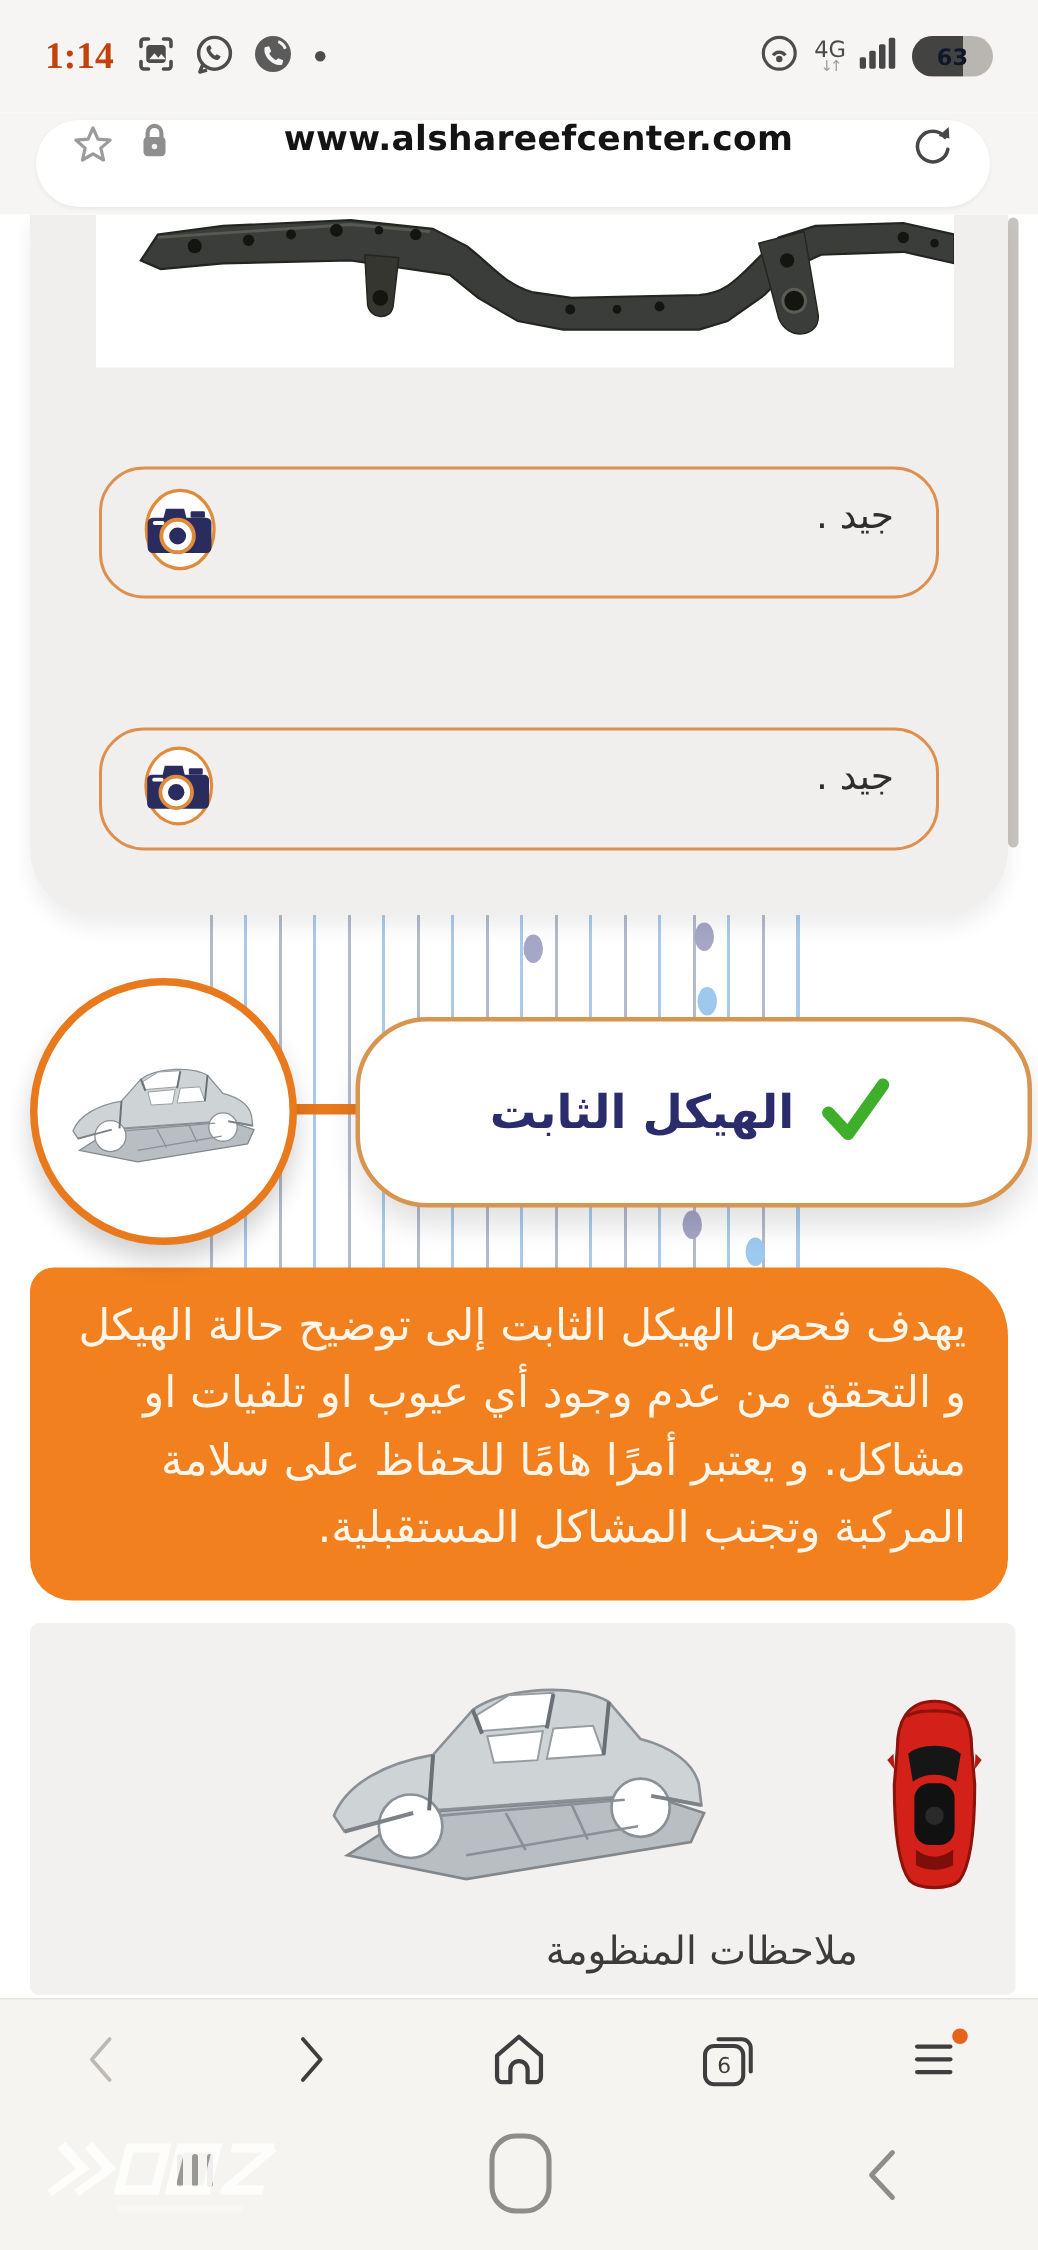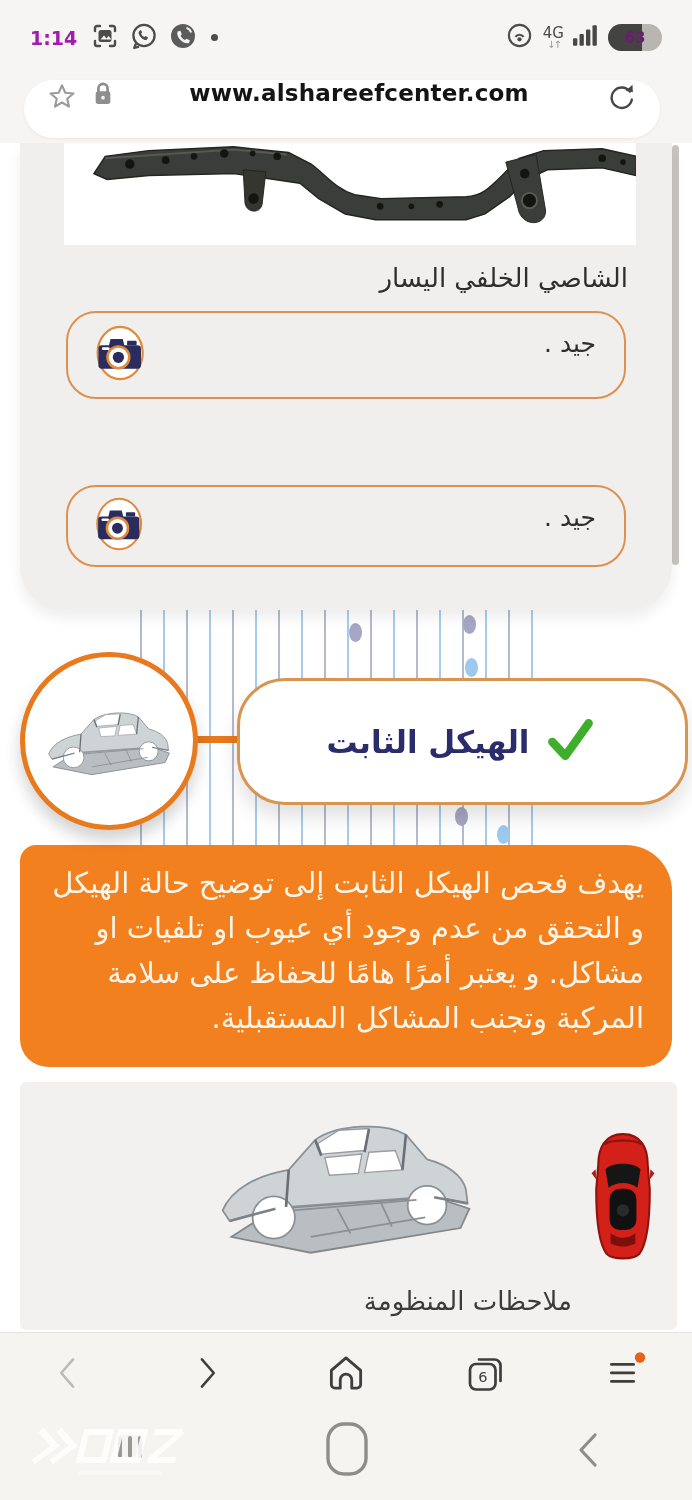--- a/index.html
+++ b/index.html
@@ -4,29 +4,29 @@
 <style>
   html,body{margin:0;padding:0;}
   body{width:692px;height:1500px;position:relative;background:#ffffff;
        font-family:"DejaVu Sans", sans-serif;overflow:hidden;}
 
   
   .statusbar{position:absolute;left:0;top:0;width:692px;height:75px;background:#f6f5f3;
              display:flex;align-items:center;justify-content:space-between;padding:0 30px;box-sizing:border-box;}
   .sb-left{display:flex;align-items:center;gap:9px;}
   .sb-right{display:flex;align-items:center;gap:9px;}
-  .sb-time{font-size:19px;font-weight:600;color:#a21caf;margin-right:4px;}
+  .sb-time{font-size:25px;font-weight:600;color:#c2410c;margin-right:4px;font-family:Liberation Serif, serif;}
   .sb-dot{width:7px;height:7px;border-radius:50%;background:#4c4c4c;margin-left:4px;}
   .fourg-wrap{display:flex;flex-direction:column;align-items:center;line-height:1;}
   .fourg{font-size:15px;font-weight:400;color:#4a4a4a;}
   .fourg-arrows{font-size:10px;color:#9a9a9a;letter-spacing:-2px;margin-top:-1px;}
   .bat{width:54px;height:27px;border-radius:14px;background:#b9b6b1;position:relative;overflow:hidden;}
   .bat-fill{position:absolute;left:0;top:0;bottom:0;width:63%;background:#434341;}
   .bat-label{position:absolute;inset:0;display:flex;align-items:center;justify-content:center;
-             color:#701a75;font-size:15px;font-weight:700;}
+             color:#0f172a;font-size:15px;font-weight:700;}
 
   
   .urlrow{position:absolute;left:0;top:75px;width:692px;height:68px;background:#f6f5f3;}
   .urlbar{position:absolute;left:24px;top:5px;width:636px;height:58px;background:#ffffff;border-radius:30px;
           box-shadow:0 1px 3px rgba(0,0,0,.06);display:flex;align-items:flex-start;padding:0 22px;box-sizing:border-box;}
   .url-text{flex:1;text-align:center;font-size:23px;font-weight:700;color:#141414;letter-spacing:.2px;}
 
   
   .content{position:absolute;left:0;top:143px;width:692px;height:1189px;background:#ffffff;overflow:hidden;}
 
@@ -199,21 +199,20 @@
         <path d="M160,30 L184,32 L180,66 C178,76 164,75 162,65 Z" fill="#34362f" stroke="#23251f"></path>
         <circle cx="171" cy="60" r="5.5" fill="#141511"></circle>
         <path d="M438,22 L470,14 L480,72 C481,88 458,90 452,74 Z" fill="#3a3d39" stroke="#23251f"></path>
         <circle cx="458" cy="34" r="5" fill="#141511"></circle>
         <circle cx="463" cy="62" r="8" fill="#141511" stroke="#5a5d56" stroke-width="2"></circle>
         <circle cx="540" cy="18" r="4" fill="#141511"></circle>
           <circle cx="562" cy="22" r="3" fill="#141511"></circle>
       </svg>
     </div>
 
-    <div class="field-label" style="top:120px;">الشاصي الخلفي اليسار</div>
     <div class="field-box" style="top:168px;height:88px;">
       <span class="cam">
         <svg viewBox="0 0 76 76" width="66" height="66">
           <ellipse cx="37" cy="38" rx="26" ry="30" fill="#ffffff" stroke="#e08a3c" stroke-width="2.5"></ellipse>
           <path d="M24,30 L26,22 L40,22 L42,30 Z" fill="#2b2c5e"></path>
           <rect x="45" y="24" width="11" height="5" rx="1" fill="#2b2c5e"></rect>
           <rect x="12" y="29" width="49" height="27" rx="4" fill="#2b2c5e"></rect>
           <rect x="16" y="31.5" width="9" height="3" rx="1.5" fill="#ffffff"></rect>
           <circle cx="35" cy="43" r="12.5" fill="#ffffff" stroke="#e08a3c" stroke-width="3"></circle>
           <circle cx="35" cy="43" r="6.5" fill="#2b2c5e"></circle>

